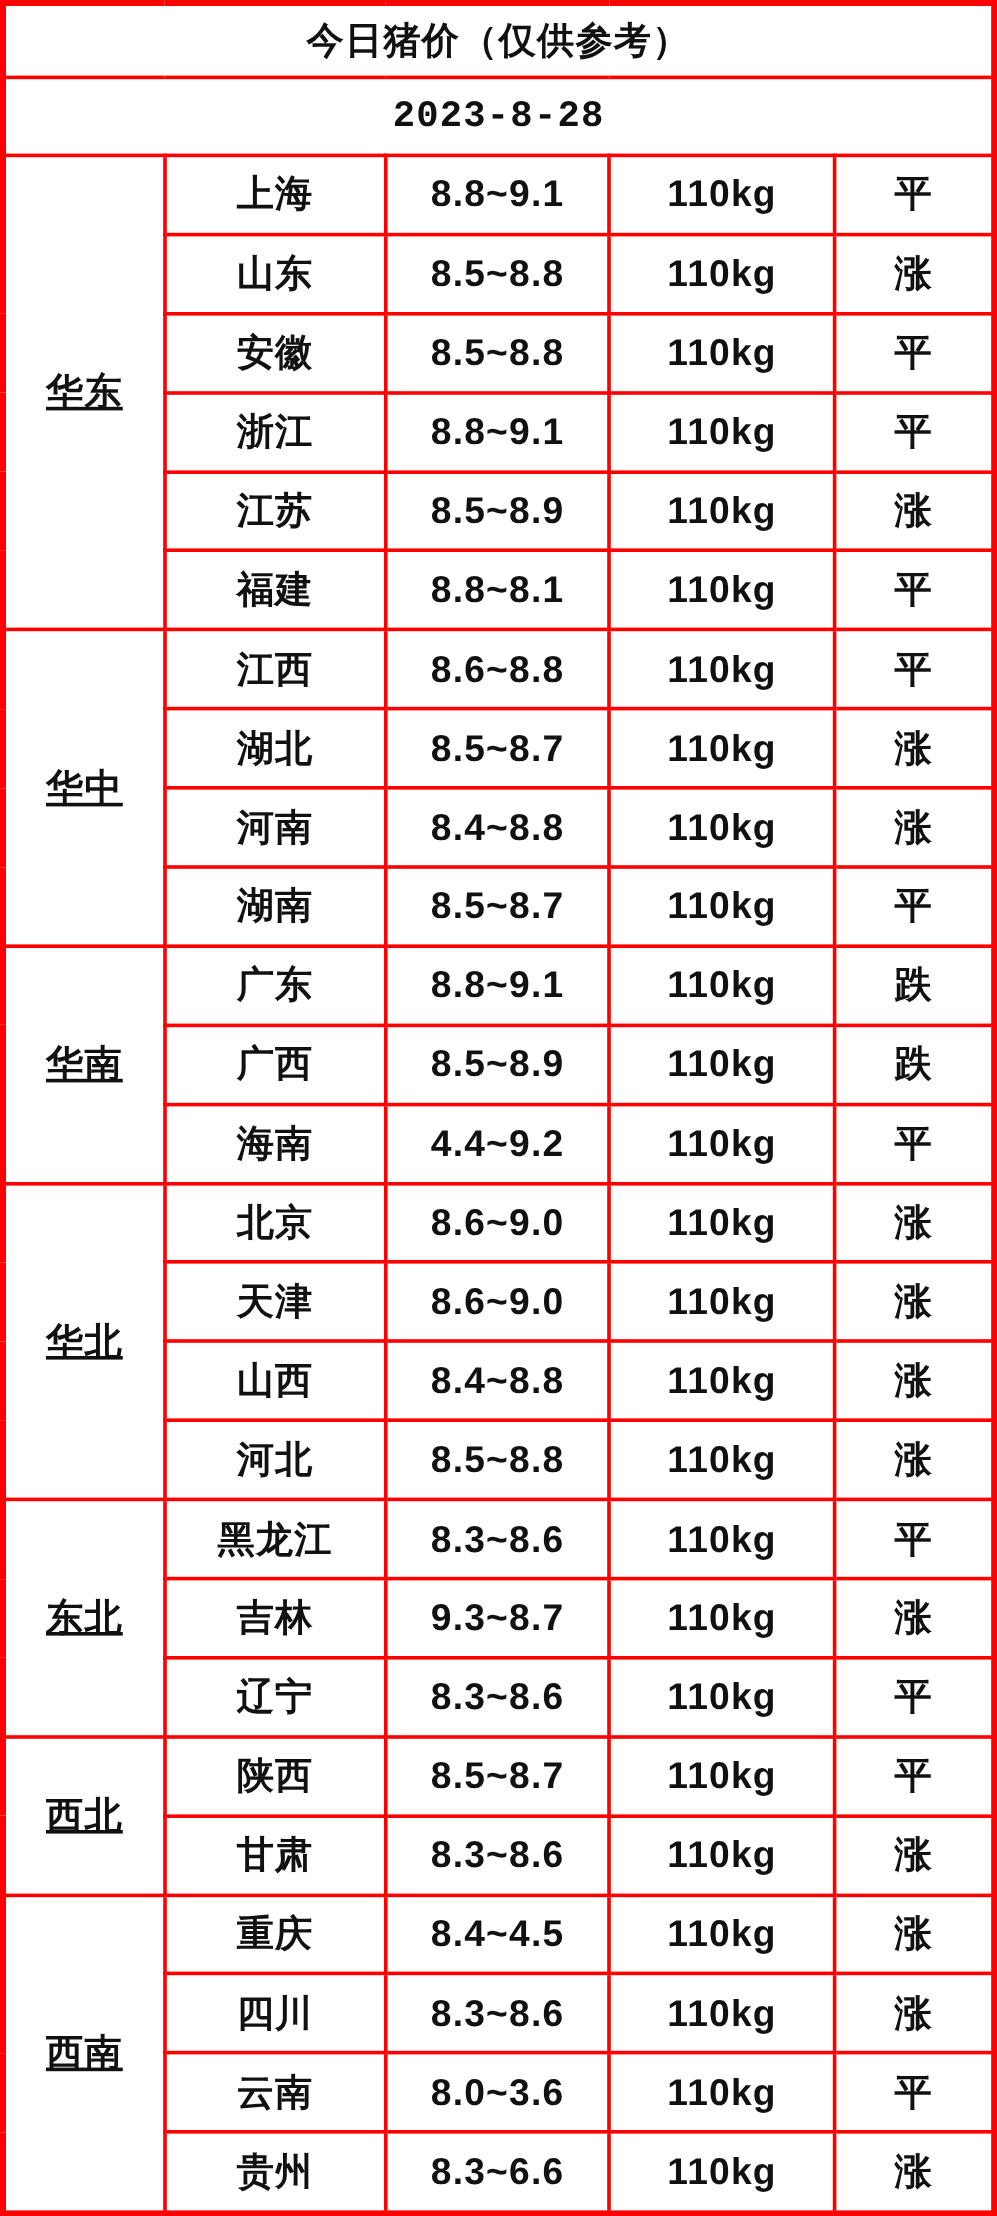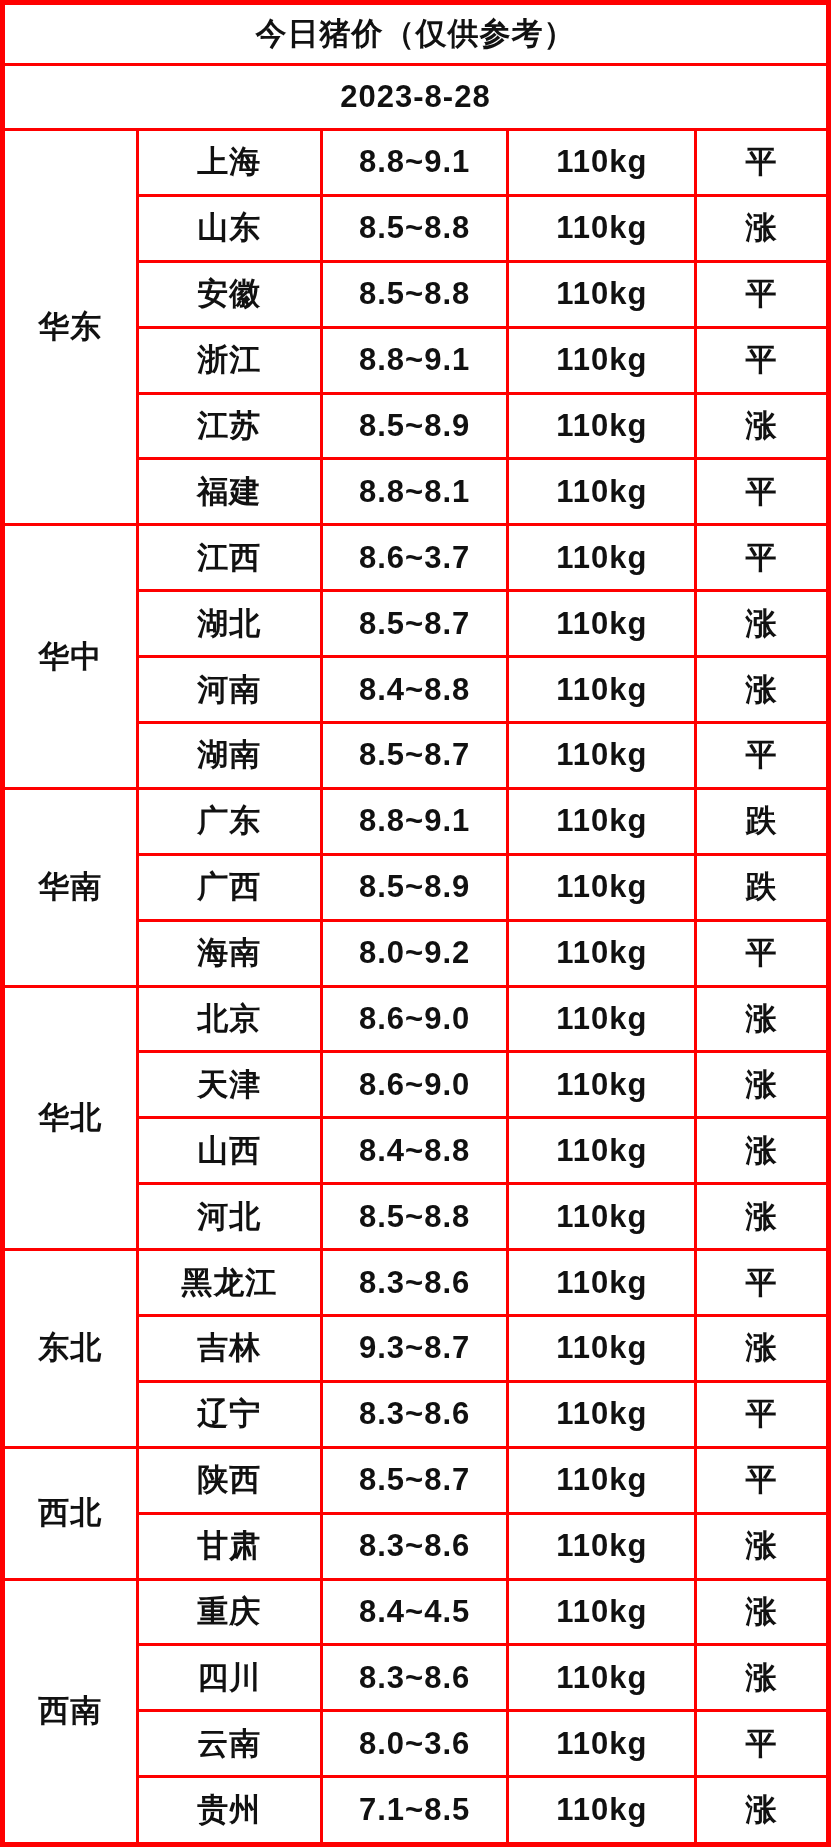--- a/index.html
+++ b/index.html
@@ -38,23 +38,25 @@
     background: var(--header-bg, #EC6511);
     height: 58px;
     font-size: 33px;
     letter-spacing: 2px;
   }
   td.date-cell {
     background: var(--header-bg, #EC6511);
     height: 62px;
     font-size: 33px;
     letter-spacing: 2px;
+    font-family: Liberation Mono, monospace;
   }
   td.region-cell {
     font-size: 33px;
+    text-decoration: underline;
   }
   td.province-cell {
     font-size: 31px;
   }
   td.price-cell {
     font-size: 31px;
     letter-spacing: 0px;
   }
   td.weight-cell {
     font-size: 31px;
@@ -120,21 +122,21 @@
         </tr>
         <tr>
           <td class="province-cell">福建</td>
           <td class="price-cell">8.8~8.1</td>
           <td class="weight-cell">110kg</td>
           <td class="status-cell status-flat">平</td>
         </tr>
         <tr>
           <td rowspan="4" class="region-cell">华中</td>
           <td class="province-cell">江西</td>
-          <td class="price-cell">8.6~3.7</td>
+          <td class="price-cell">8.6~8.8</td>
           <td class="weight-cell">110kg</td>
           <td class="status-cell status-flat">平</td>
         </tr>
         <tr>
           <td class="province-cell">湖北</td>
           <td class="price-cell">8.5~8.7</td>
           <td class="weight-cell">110kg</td>
           <td class="status-cell status-up">涨</td>
         </tr>
         <tr>
@@ -157,21 +159,21 @@
           <td class="status-cell status-down">跌</td>
         </tr>
         <tr>
           <td class="province-cell">广西</td>
           <td class="price-cell">8.5~8.9</td>
           <td class="weight-cell">110kg</td>
           <td class="status-cell status-down">跌</td>
         </tr>
         <tr>
           <td class="province-cell">海南</td>
-          <td class="price-cell">8.0~9.2</td>
+          <td class="price-cell">4.4~9.2</td>
           <td class="weight-cell">110kg</td>
           <td class="status-cell status-flat">平</td>
         </tr>
         <tr>
           <td rowspan="4" class="region-cell">华北</td>
           <td class="province-cell">北京</td>
           <td class="price-cell">8.6~9.0</td>
           <td class="weight-cell">110kg</td>
           <td class="status-cell status-up">涨</td>
         </tr>
@@ -239,19 +241,19 @@
           <td class="status-cell status-up">涨</td>
         </tr>
         <tr>
           <td class="province-cell">云南</td>
           <td class="price-cell">8.0~3.6</td>
           <td class="weight-cell">110kg</td>
           <td class="status-cell status-flat">平</td>
         </tr>
         <tr>
           <td class="province-cell">贵州</td>
-          <td class="price-cell">7.1~8.5</td>
+          <td class="price-cell">8.3~6.6</td>
           <td class="weight-cell">110kg</td>
           <td class="status-cell status-up">涨</td>
         </tr>
       </tbody>
   </table>
 </div>
 
 </body></html>

